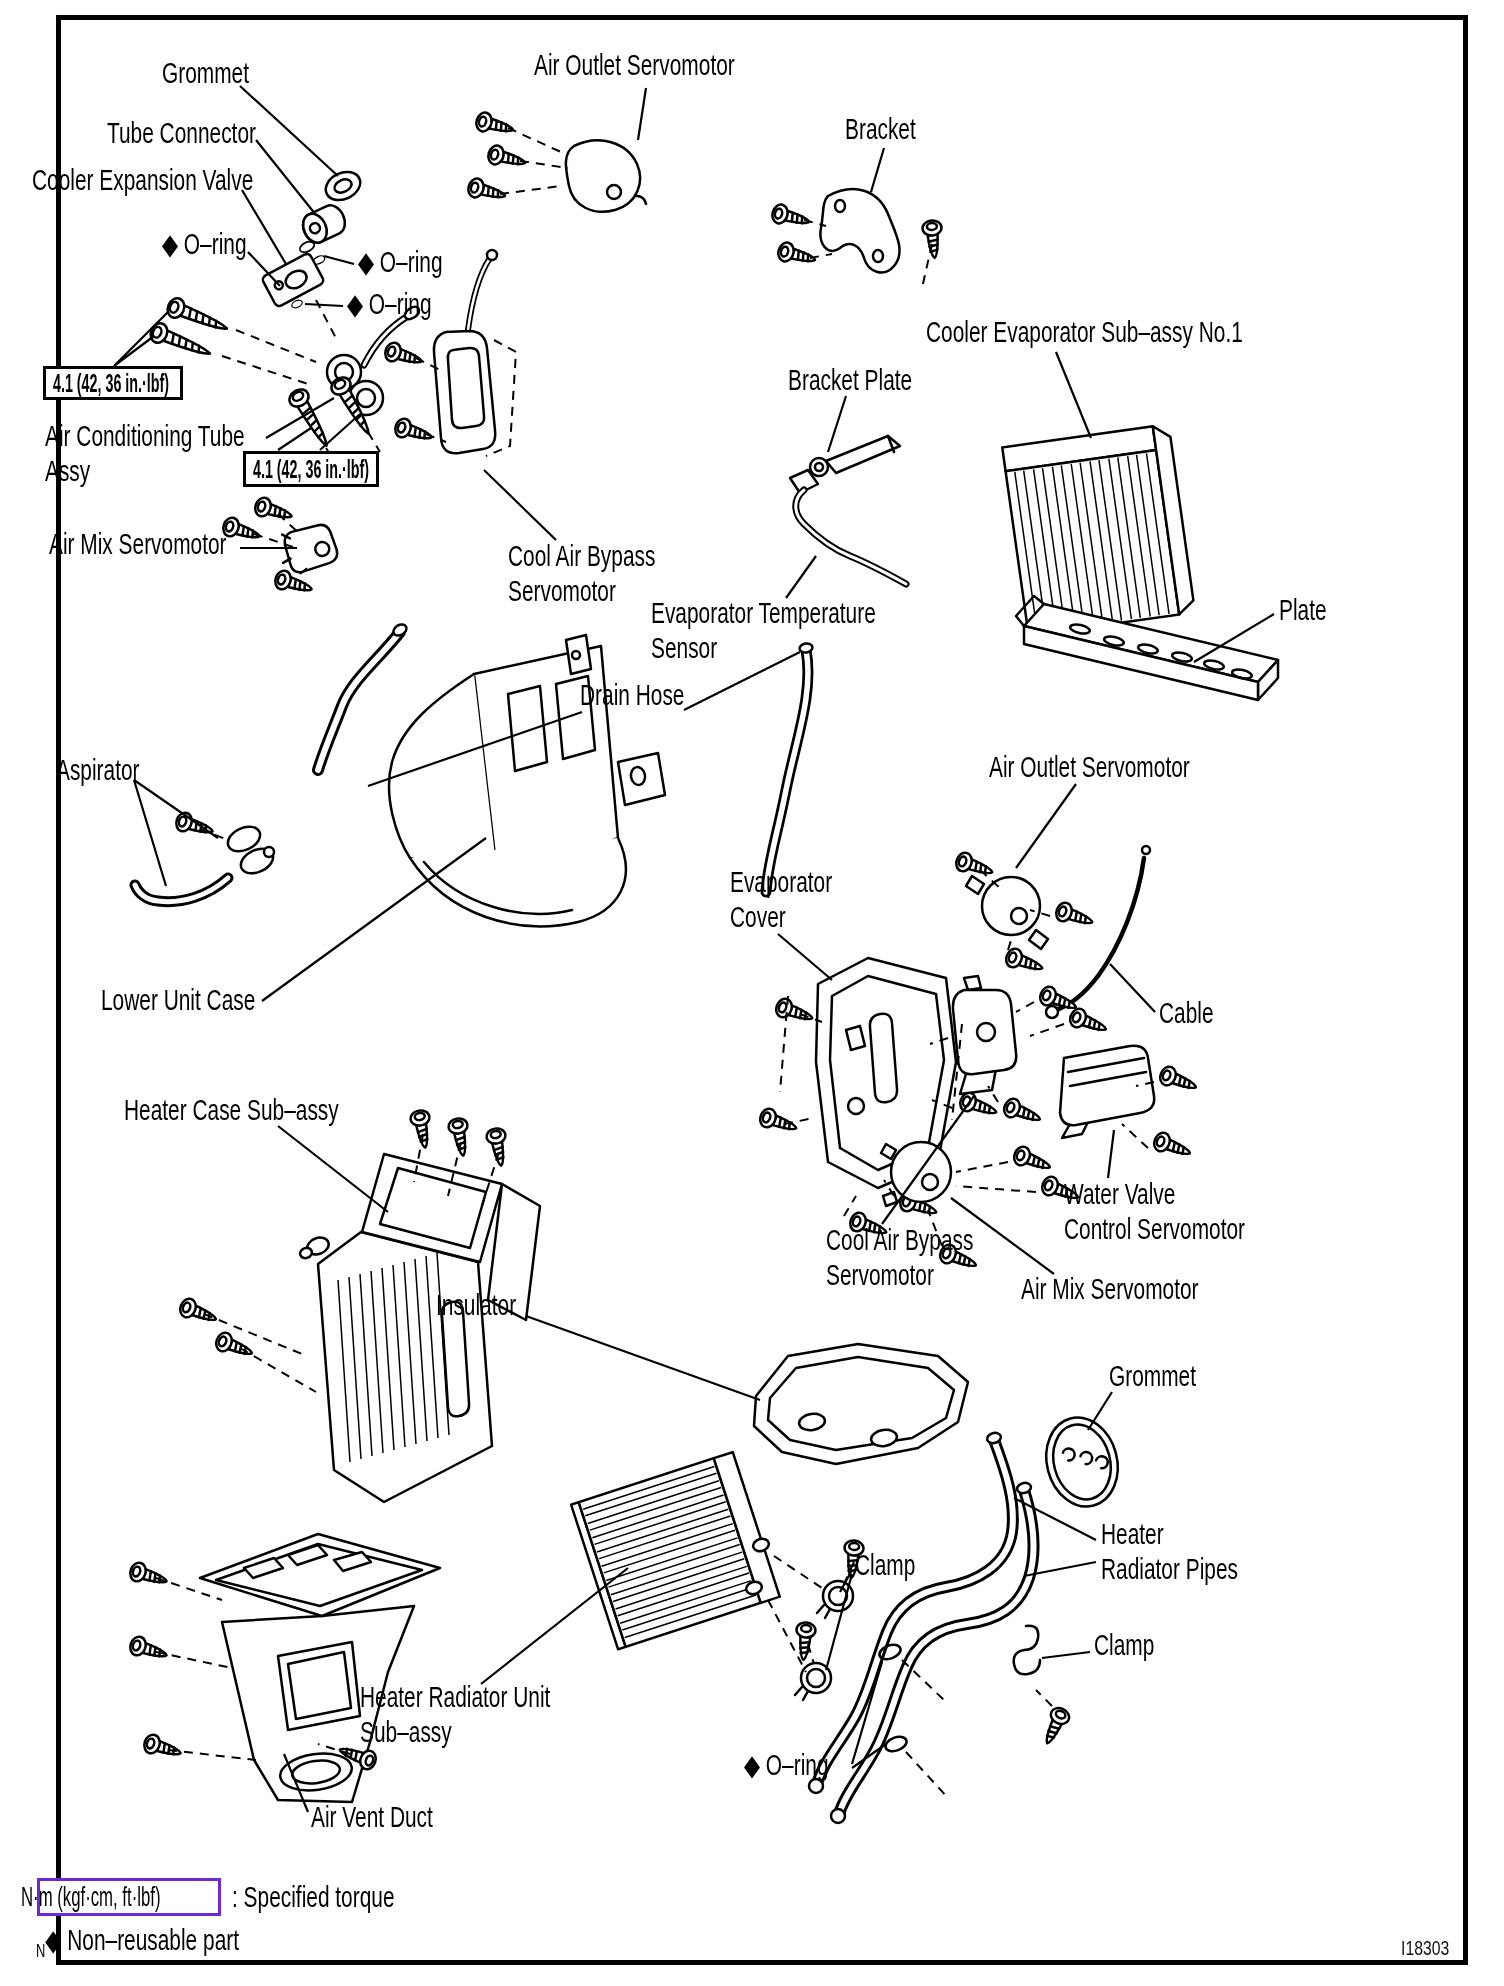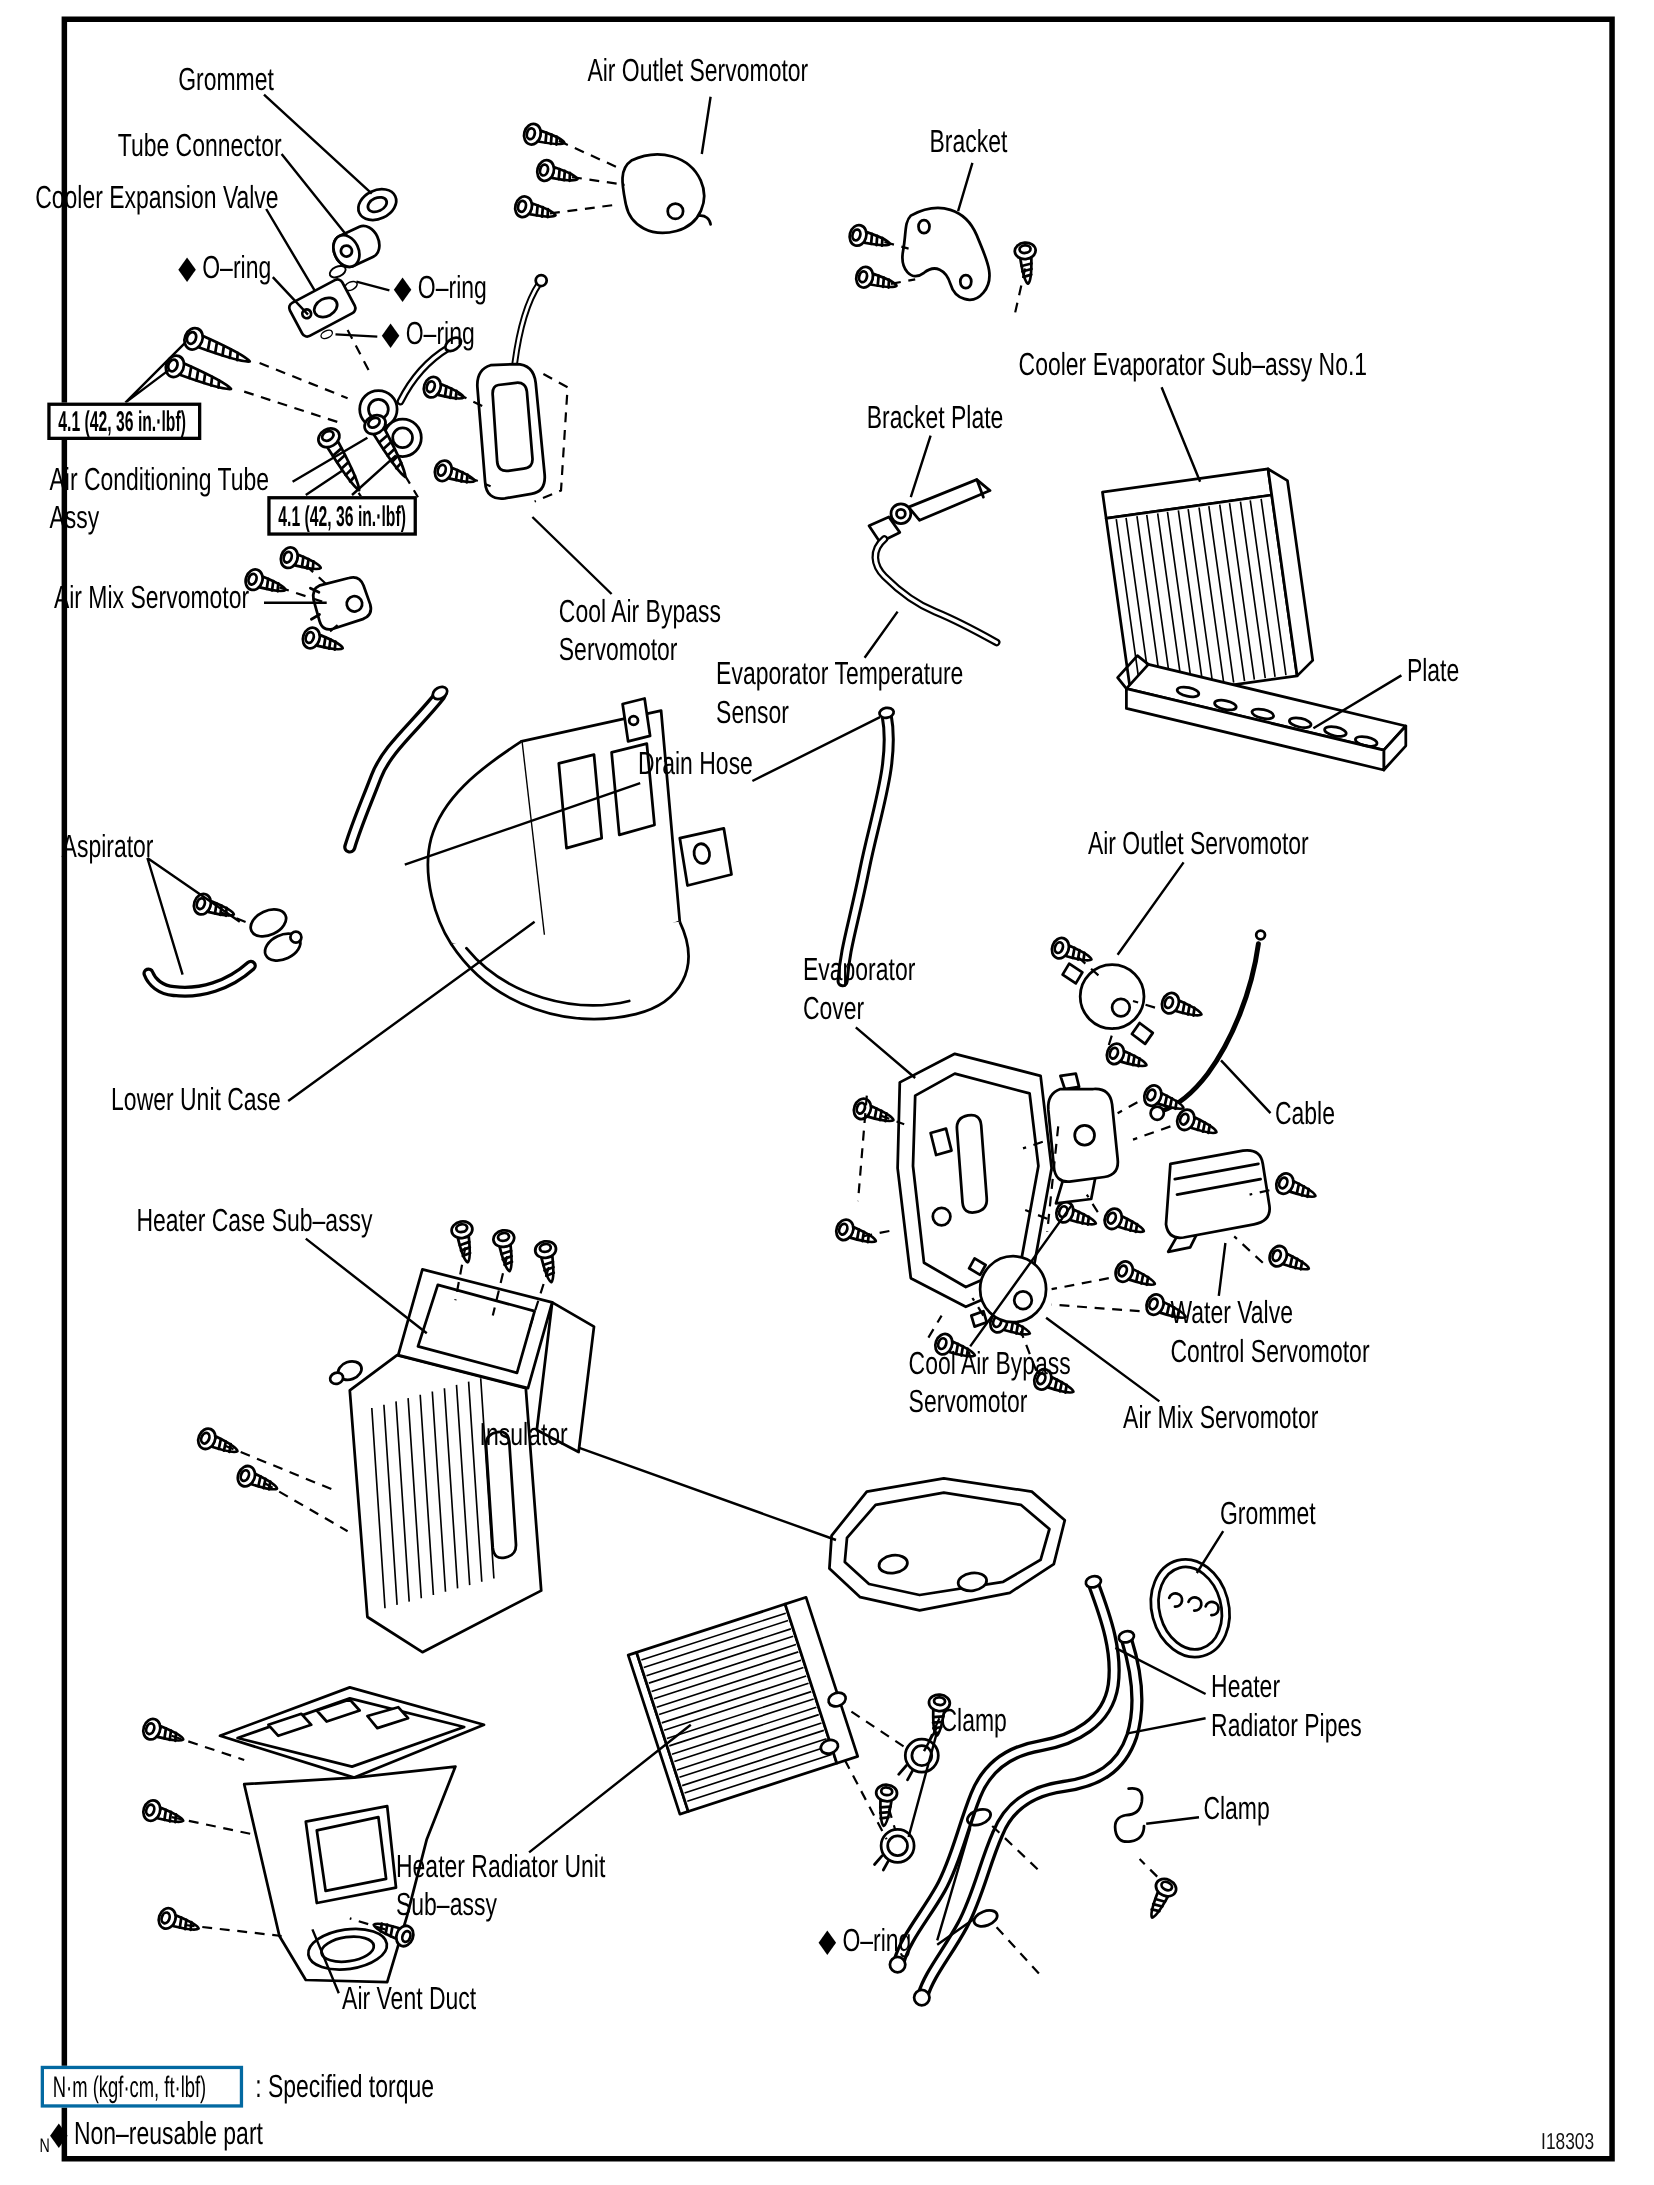--- a/index.html
+++ b/index.html
@@ -7,22 +7,22 @@
         font-family:"Liberation Sans",sans-serif;color:#000;margin-left:16px;}
   #frame{position:absolute;left:40px;top:15px;width:1412px;height:1950px;
          border:5px solid #000;box-sizing:border-box;}
   #art{position:absolute;left:0;top:0;}
   .label{position:absolute;font-size:29px;line-height:35px;color:#000;
          transform:scaleX(.72);transform-origin:0 0;white-space:pre-line;}
   .torque-box{position:absolute;border:3px solid #000;background:#fff;box-sizing:border-box;
               display:flex;align-items:center;overflow:visible;}
   .torque-box span{font-weight:bold;font-size:26px;white-space:nowrap;
                    transform:scaleX(.55);transform-origin:0 50%;margin-left:7px;}
-  .legend-box{position:absolute;border:3px solid #0369a1;background:#fff;box-sizing:border-box;
-              display:flex;align-items:center;}
+  .legend-box{position:absolute;border:3px solid #6d28d9;background:#fff;box-sizing:border-box;
+              display:flex;align-items:center;justify-content:center;}
   .legend-box span{font-size:27px;white-space:nowrap;transform:scaleX(.62);
                    transform-origin:0 50%;margin-left:8px;}
   .sub-n{font-size:18px;vertical-align:-7px;display:inline-block;transform:scaleX(1);}
   #figure-id{position:absolute;font-size:21px;transform:scaleX(.75);transform-origin:0 0;color:#111;}
   
   .ln{stroke:#000;stroke-width:2.5;fill:none;stroke-linecap:round;stroke-linejoin:round;}
   .fw{fill:#fff;stroke:#000;stroke-width:2.5;stroke-linejoin:round;}
   .ldr{stroke:#000;stroke-width:2.2;fill:none;}
   .dash{stroke:#000;stroke-width:2;fill:none;stroke-dasharray:9 7;}
   .hatch{stroke:#000;stroke-width:1.5;fill:none;}

